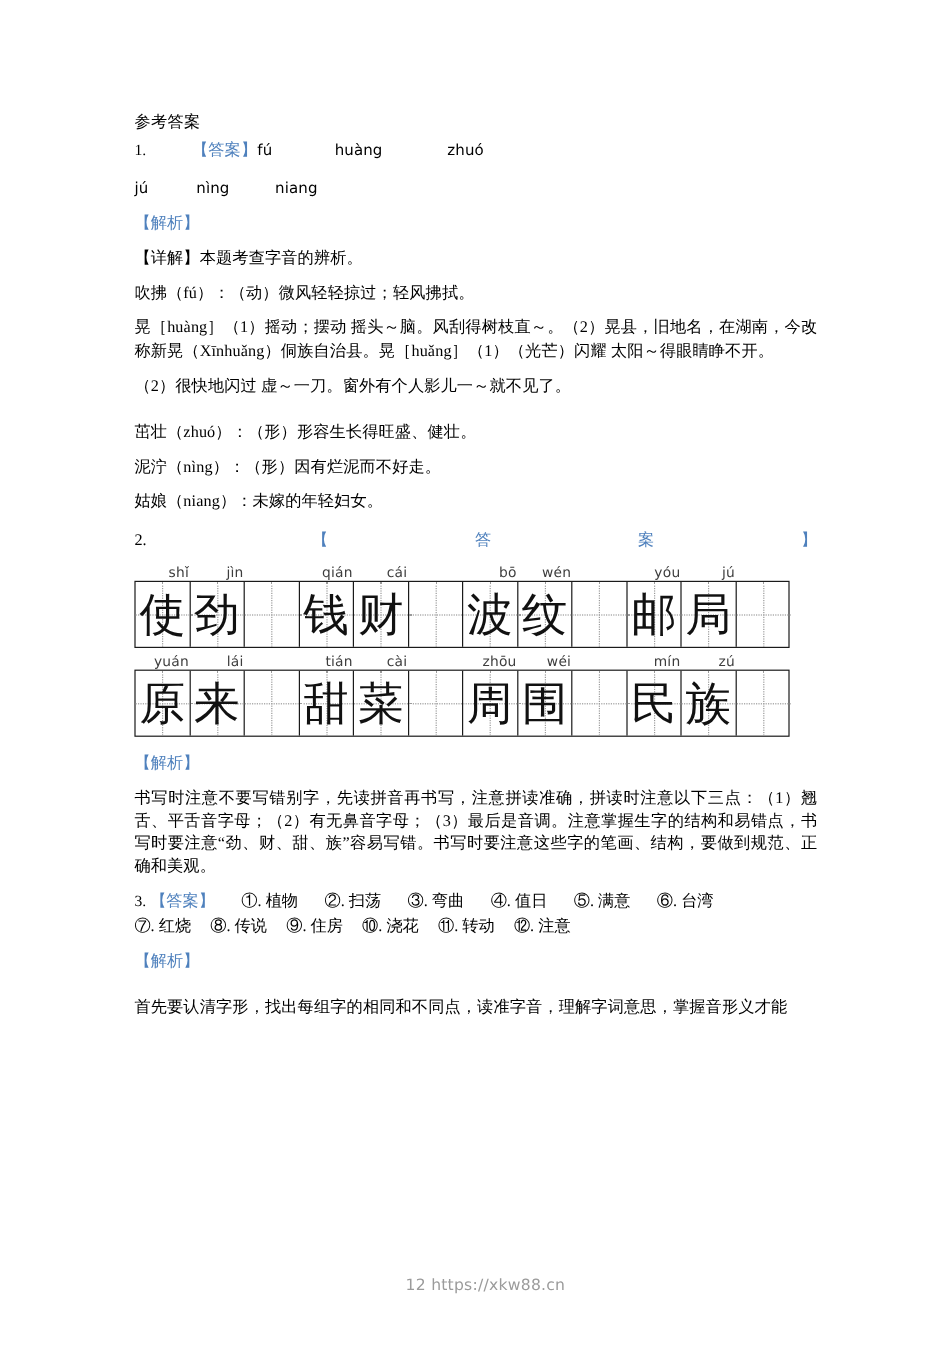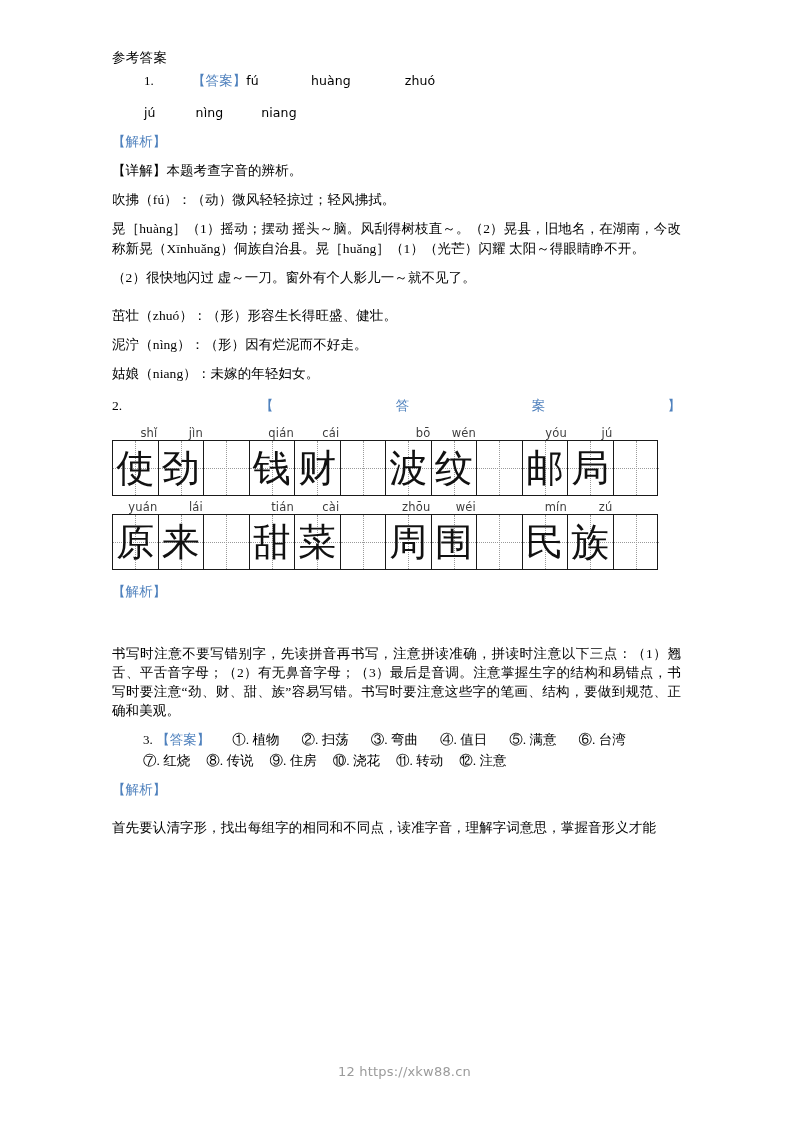--- a/index.html
+++ b/index.html
@@ -14,57 +14,57 @@
     font-family: "Liberation Serif", "DejaVu Serif", serif;
     color: #000000;
     overflow: hidden;
   }
   .page {
     position: absolute;
     left: 0; top: 0;
     width: 793px;
     height: 1122px;
     box-sizing: border-box;
-    padding: 48px 112px 0 112px;
+    padding: 92px 112px 0 112px;
   }
   .doc-title {
     font-size: 13.5px;
     line-height: 20px;
     margin: 0 0 3px 0;
     letter-spacing: 0.3px;
   }
   .para {
     font-size: 13.5px;
     line-height: 20px;
     margin: 0;
     padding: 0;
     letter-spacing: 0.1px;
     text-align: justify;
   }
-  .para.tight { line-height: 19px; margin-top: 33px; }
+  .para.tight { line-height: 19px; }
   .gap-sm { height: 9px; }
   .gap-md { height: 12px; }
 
   .tag-blue {
     color: #4f81bd;
   }
   .lbl {
     font-weight: normal;
   }
   .pin {
     font-family: "DejaVu Sans", "Liberation Sans", sans-serif;
     font-size: 12.5px;
   }
   .num-idx {
     font-family: "Liberation Serif", serif;
     font-size: 13px;
   }
 
   
-  .ans-row1 { white-space: pre; margin-left: 32px; }
+  .ans-row1 { white-space: pre; }
   .sp-a { display: inline-block; width: 52px; }
   .sp-b { display: inline-block; width: 54px; }
   .sp-c { display: inline-block; width: 38px; }
   .sp-d { display: inline-block; width: 40px; }
 
   
   .q2-line {
     display: flex;
     align-items: baseline;
     font-size: 13.5px;
@@ -144,21 +144,20 @@
     line-height: 1;
     color: #111;
     font-weight: normal;
   }
 
   
   .q3-line1, .q3-line2 {
     font-size: 13.5px;
     line-height: 21px;
     white-space: nowrap;
-    margin-left: 31px;
   }
   .itm { display: inline-block; }
   .q3-gap1 { display: inline-block; width: 22px; }
   .q3-gap2 { display: inline-block; width: 16px; }
 
   .footer {
     position: absolute;
     left: 16px;
     right: 0;
     top: 1064px;

